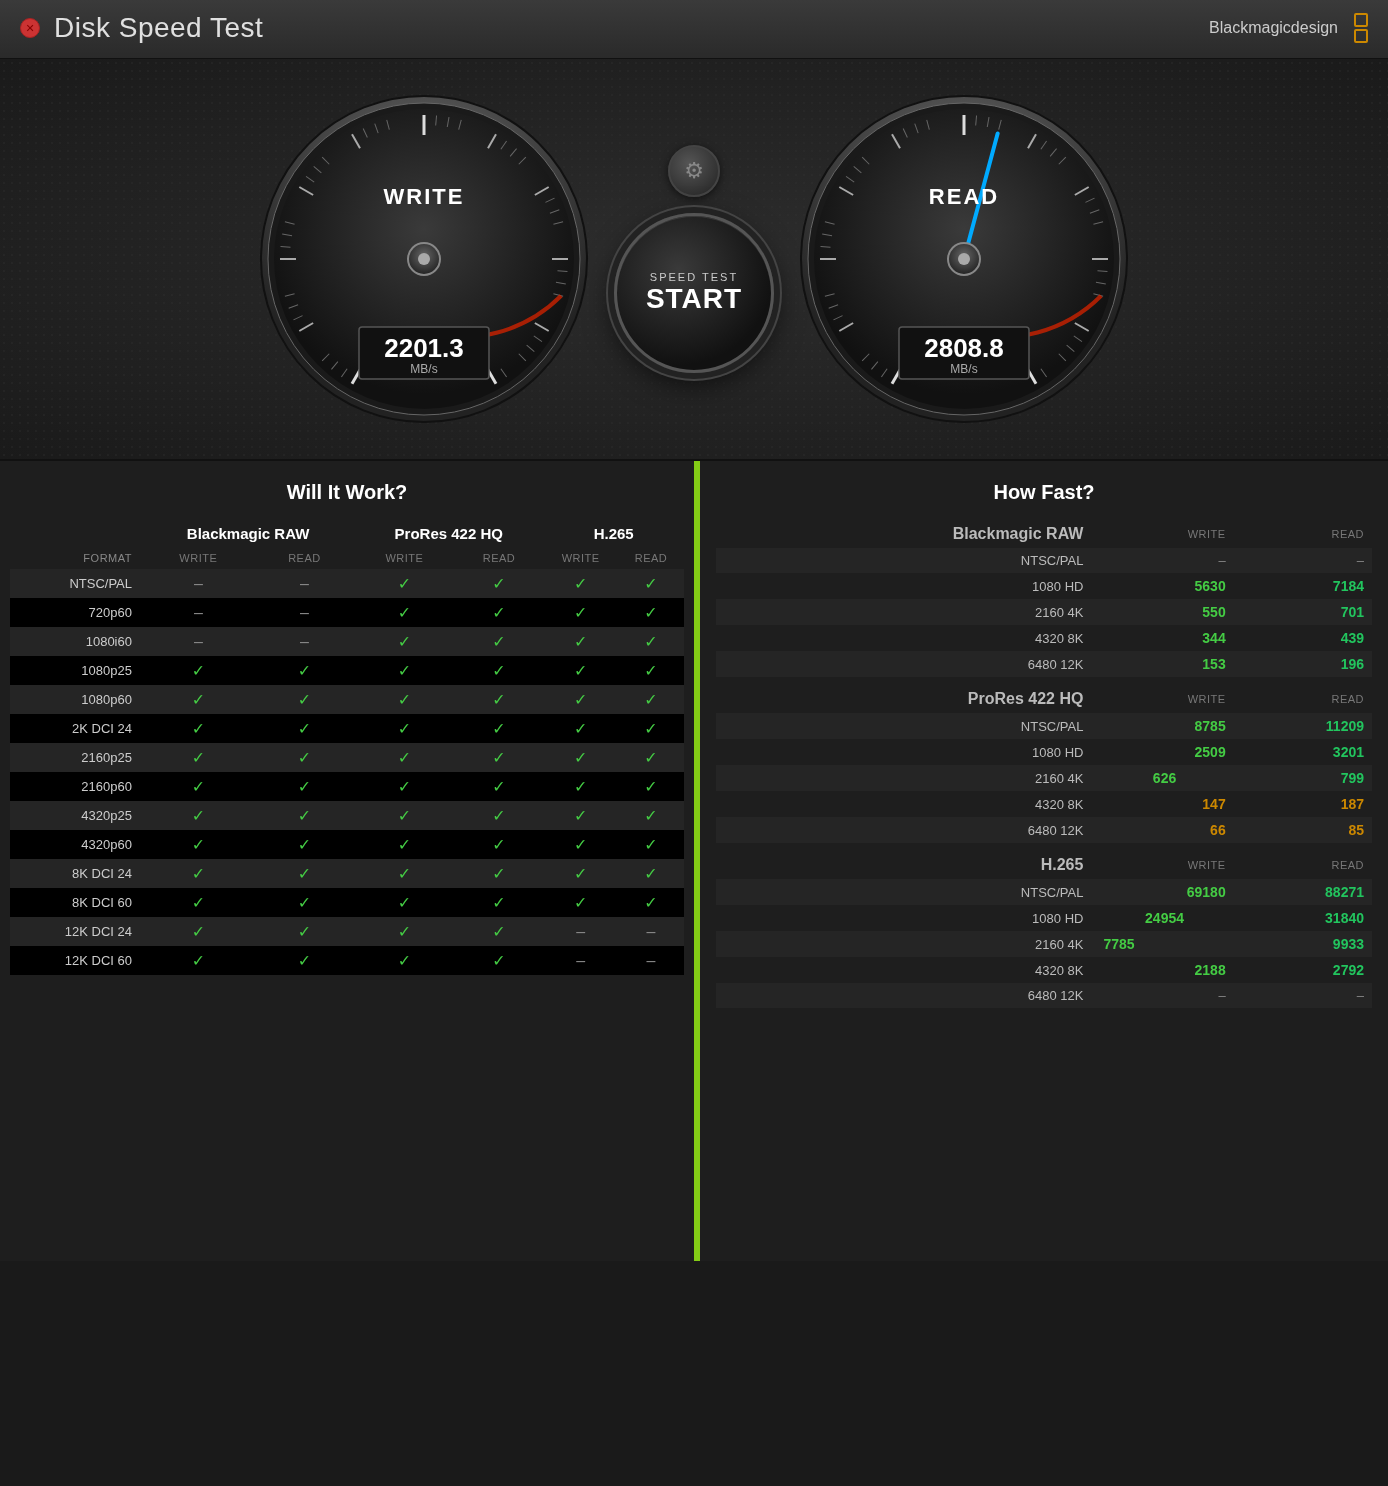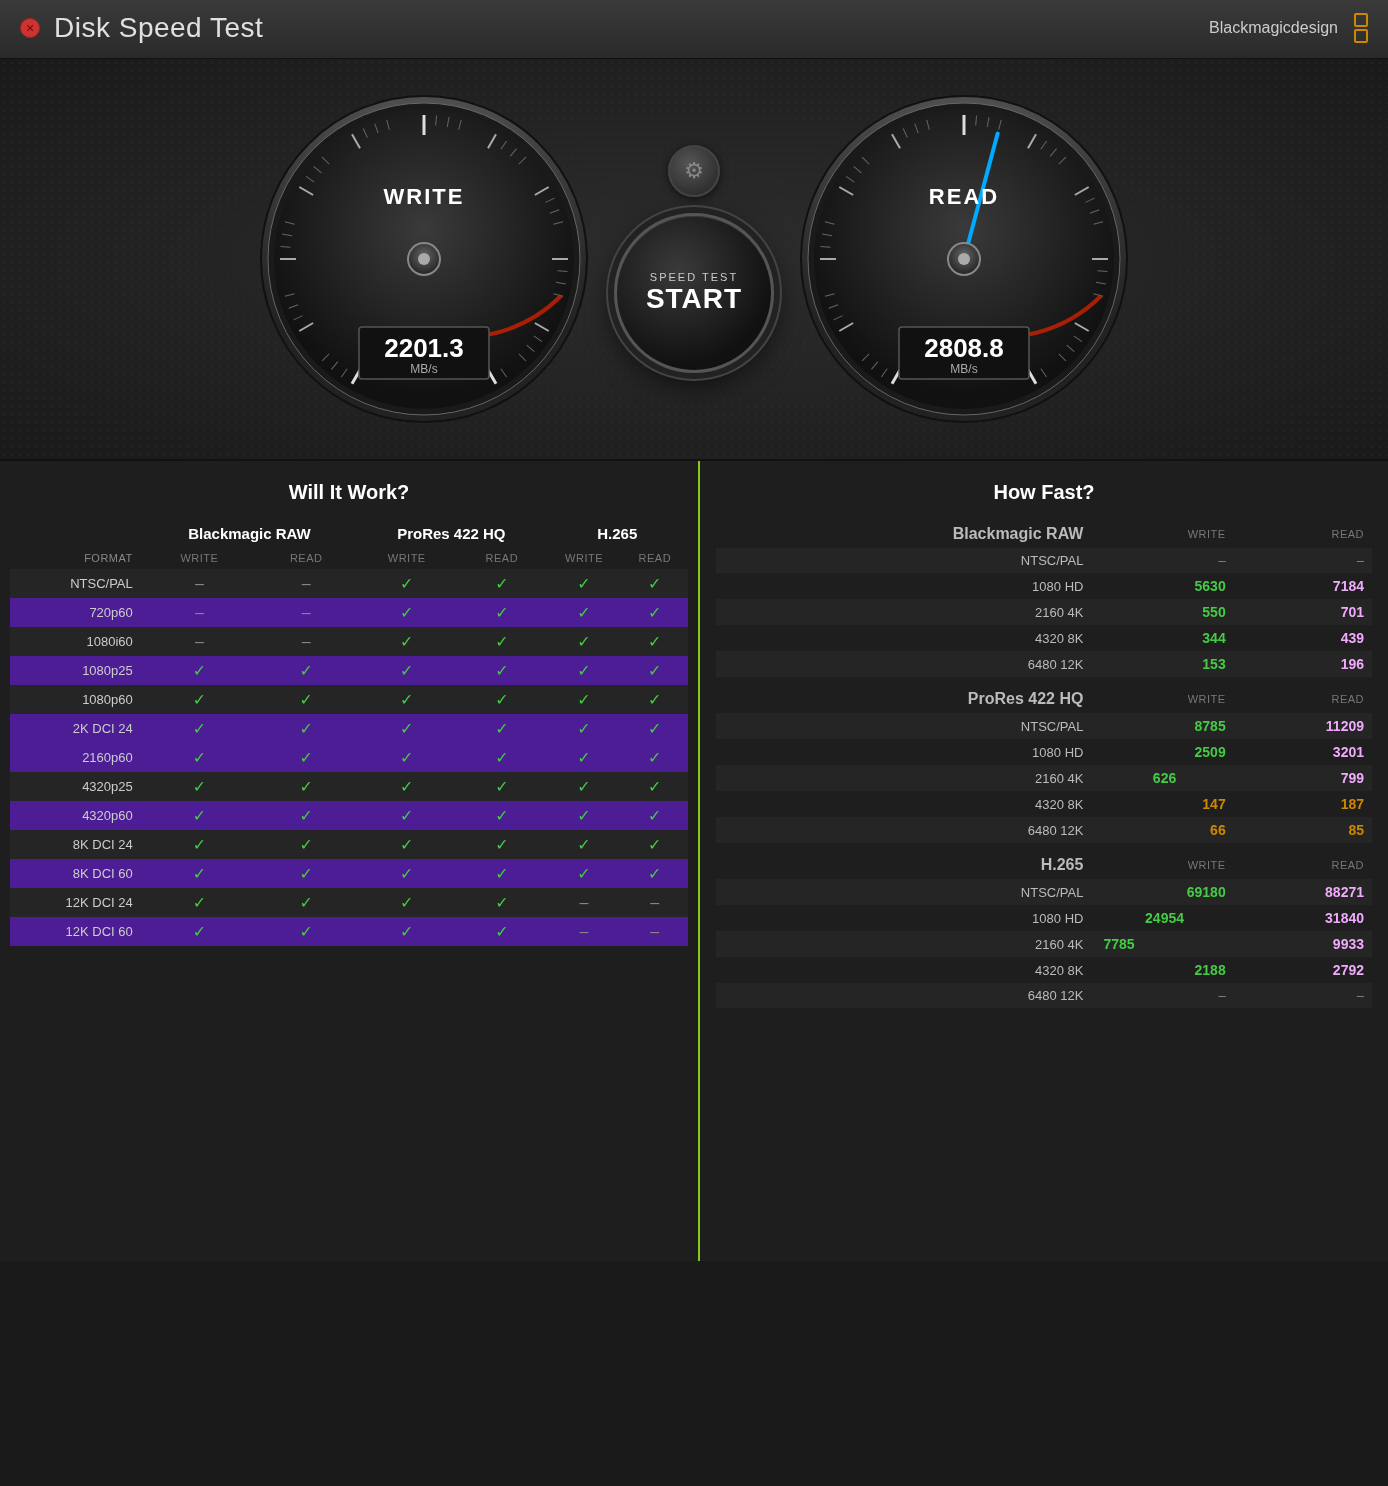--- a/index.html
+++ b/index.html
@@ -163,21 +163,21 @@
     .data-section {
       display: flex;
       background: #1e1e1e;
       min-height: 800px;
     }
 
     
     .will-it-work {
       flex: 0 0 700px;
       padding: 20px 10px;
-      border-right: 2px solid #84cc16;
+      border-right: 6px solid #84cc16;
     }
     .panel-title {
       text-align: center;
       font-size: 20px;
       font-weight: 700;
       color: #fff;
       margin-bottom: 16px;
     }
 
     .wiw-table {
@@ -211,21 +211,21 @@
       padding: 4px 0;
     }
     .sub-header {
       font-size: 11px;
       color: #777;
       text-transform: uppercase;
       letter-spacing: 0.5px;
     }
     .check { color: #44cc44; font-size: 16px; }
     .dash { color: #888; font-size: 16px; }
-    .row-dark { background: #4c1d95; }
+    .row-dark { background: #000000; }
     .row-light { background: #252525; }
 
     
     .how-fast {
       flex: 1;
       padding: 20px 16px;
     }
     .hf-table {
       width: 100%;
       border-collapse: collapse;
@@ -240,21 +240,21 @@
       padding-right: 12px;
     }
     .hf-table .col-write {
       text-align: right;
       color: #44cc44;
       font-weight: 600;
       font-size: 14px;
     }
     .hf-table .col-read {
       text-align: right;
-      color: #f0abfc;
+      color: #22c55e;
       font-weight: 600;
       font-size: 14px;
     }
     .hf-table .col-write-header, .hf-table .col-read-header {
       text-align: right;
       color: #777;
       font-size: 11px;
       text-transform: uppercase;
       letter-spacing: 0.5px;
     }
@@ -534,20 +534,29 @@
           </tr>
           <tr class="row-dark">
             <td class="row-format-label">2K DCI 24</td>
             <td><span class="check">✓</span></td>
             <td><span class="check">✓</span></td>
             <td><span class="check">✓</span></td>
             <td><span class="check">✓</span></td>
             <td><span class="check">✓</span></td>
             <td><span class="check">✓</span></td>
           </tr>
+          <tr class="row-light">
+            <td class="row-format-label">2160p25</td>
+            <td><span class="check">✓</span></td>
+            <td><span class="check">✓</span></td>
+            <td><span class="check">✓</span></td>
+            <td><span class="check">✓</span></td>
+            <td><span class="check">✓</span></td>
+            <td><span class="check">✓</span></td>
+          </tr>
           <tr class="row-dark">
             <td class="row-format-label">2160p60</td>
             <td><span class="check">✓</span></td>
             <td><span class="check">✓</span></td>
             <td><span class="check">✓</span></td>
             <td><span class="check">✓</span></td>
             <td><span class="check">✓</span></td>
             <td><span class="check">✓</span></td>
           </tr>
           <tr class="row-light">

